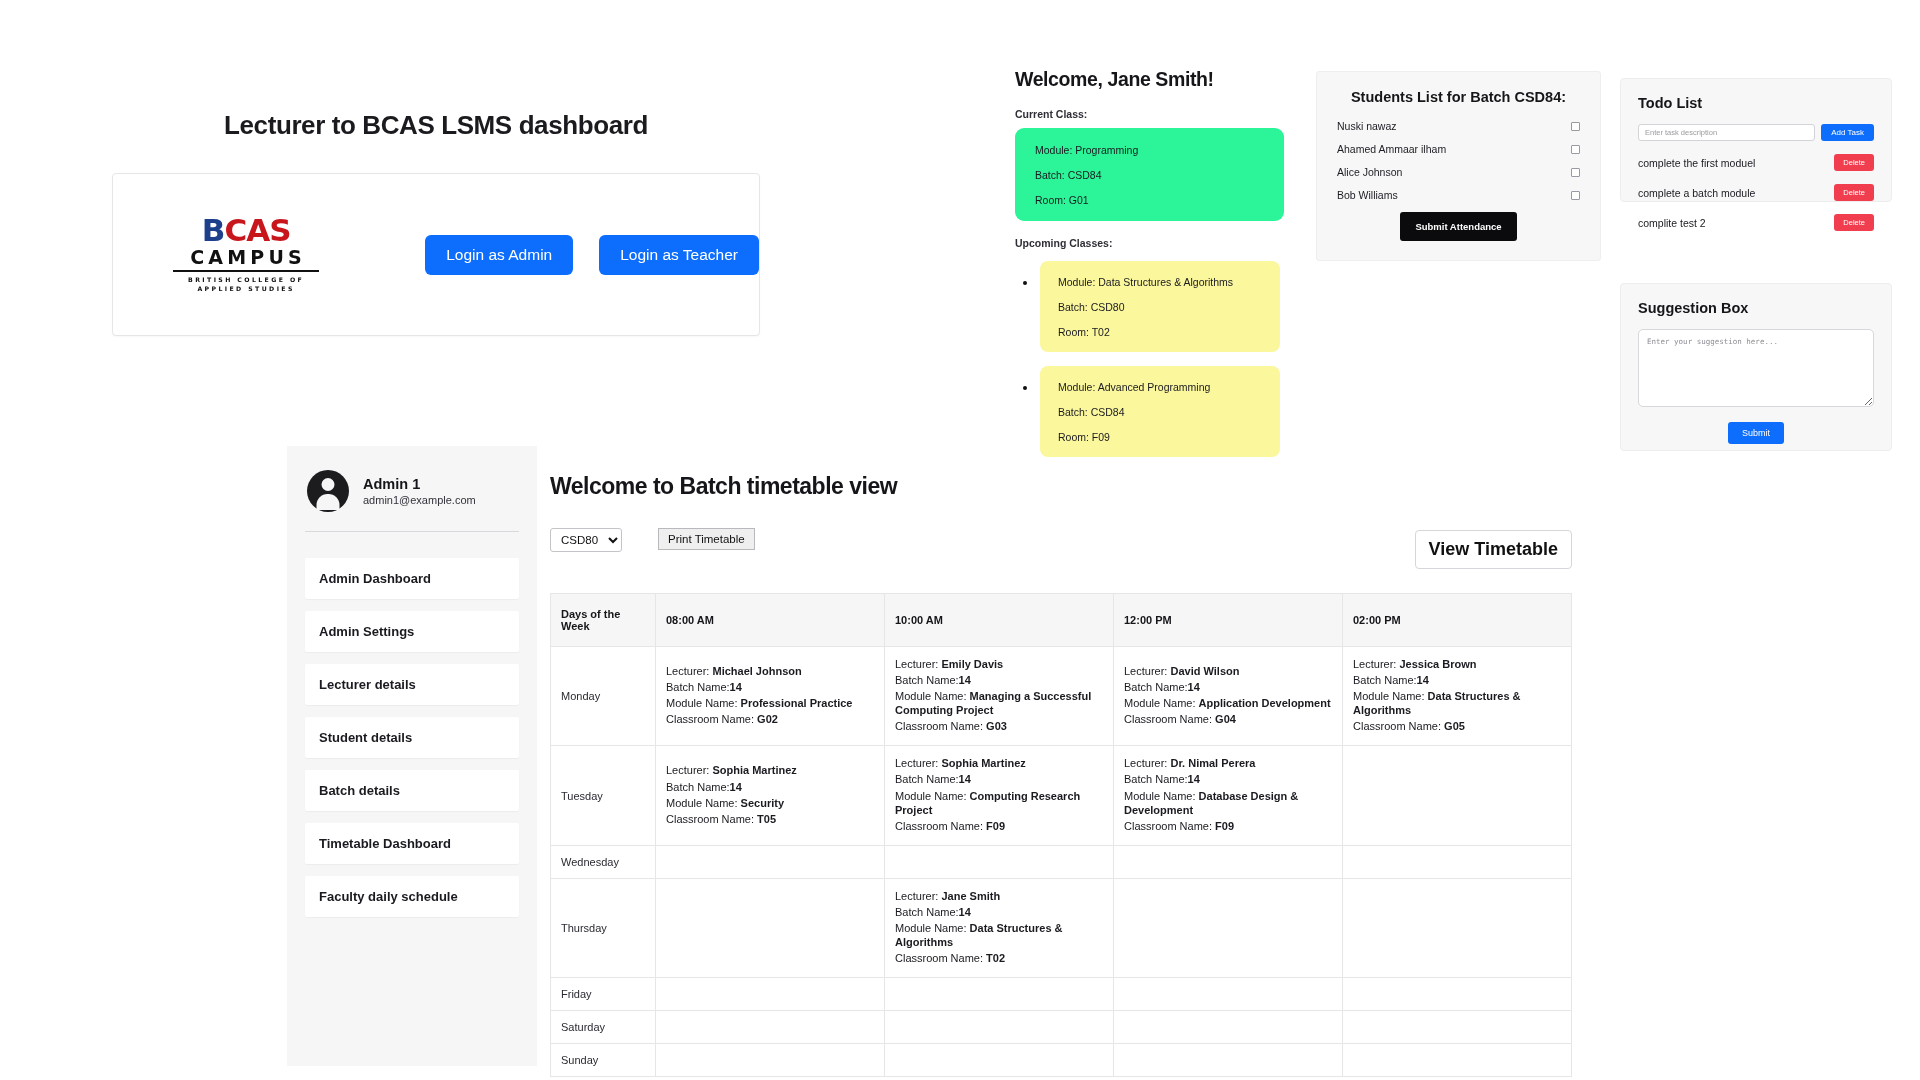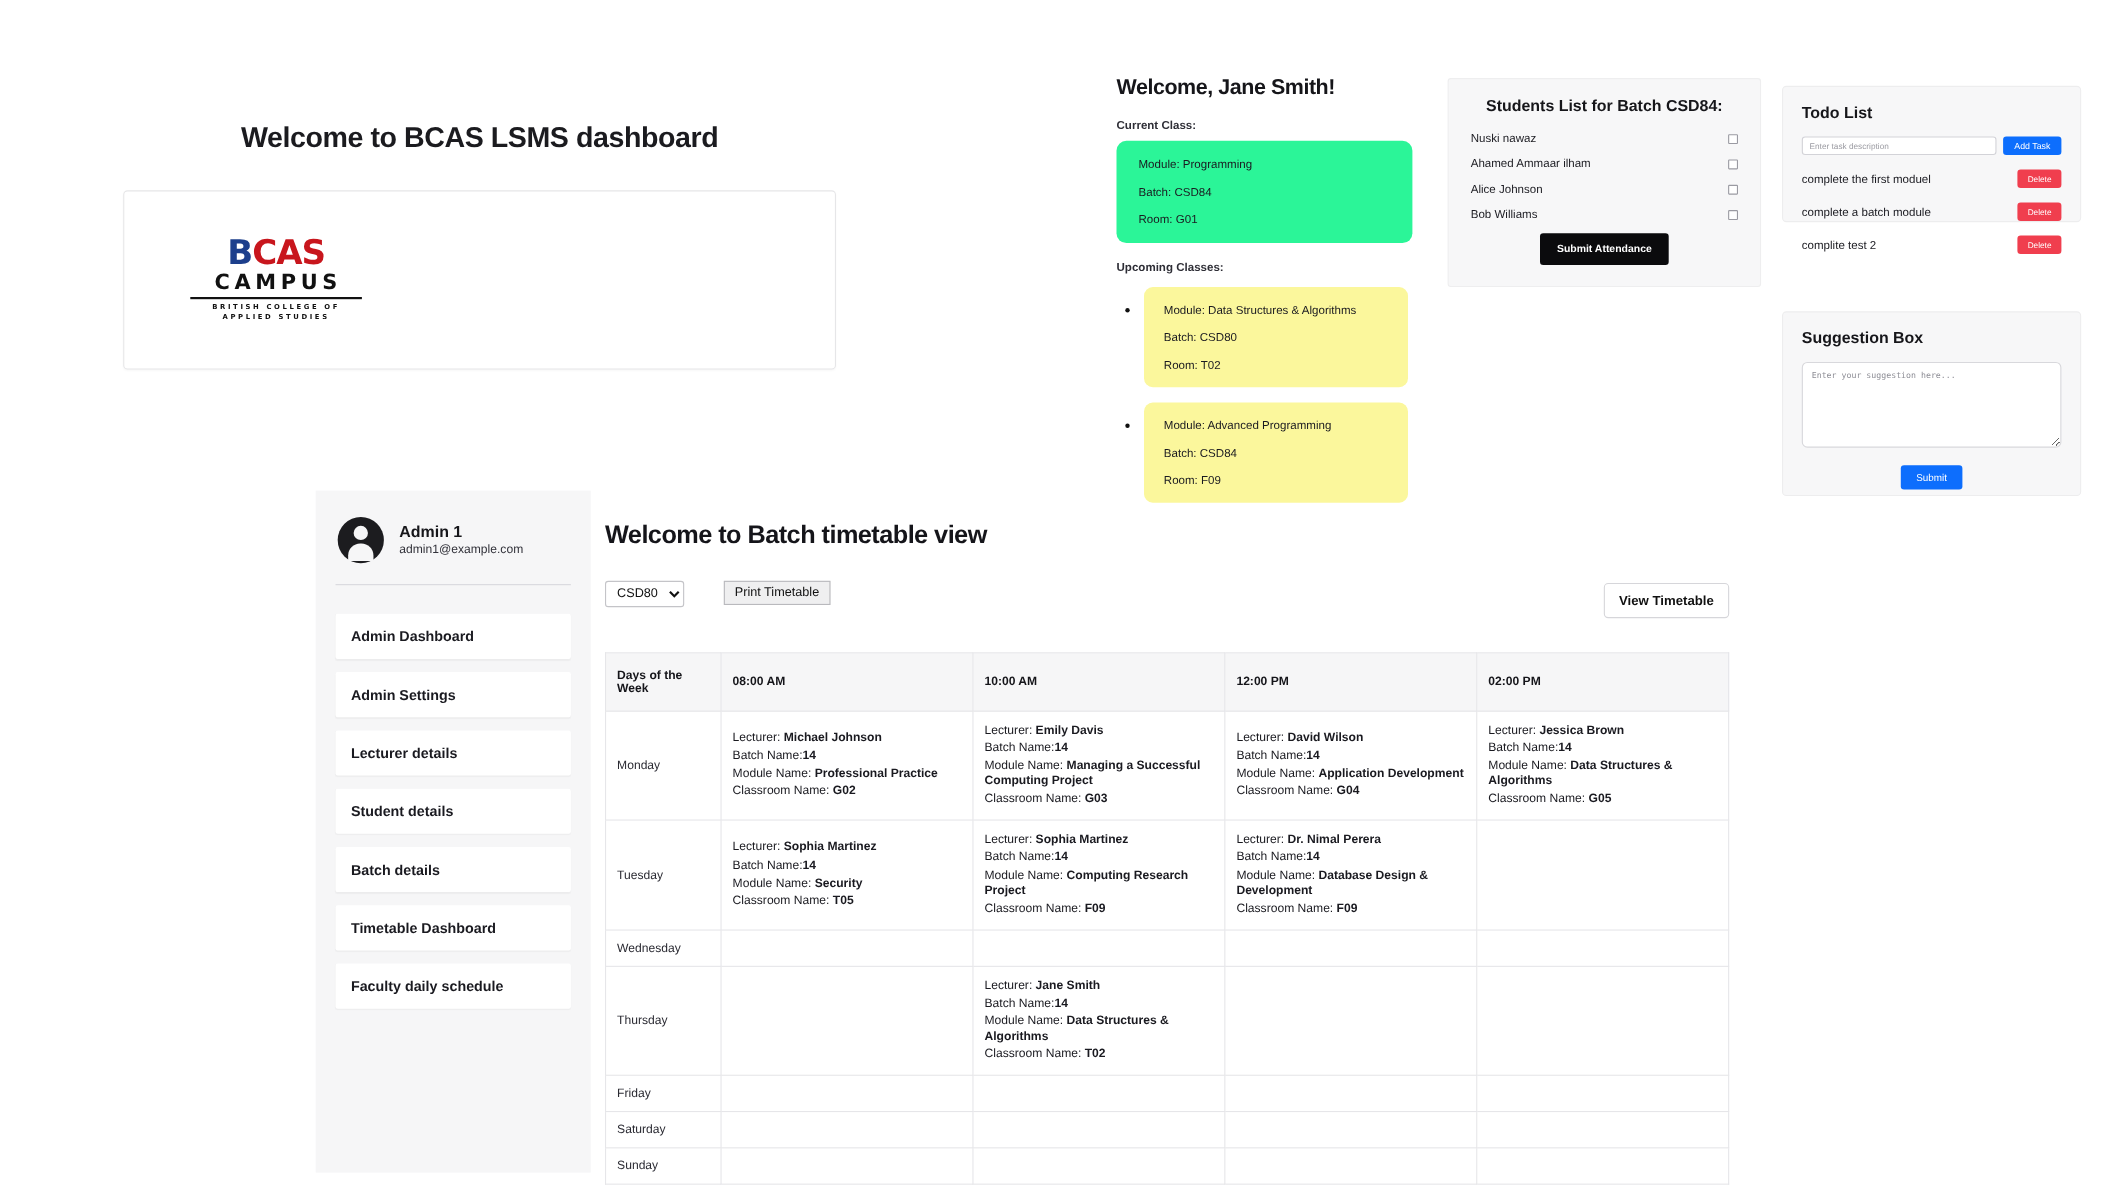--- a/index.html
+++ b/index.html
@@ -211,21 +211,21 @@
     background: #fff; color: #111; cursor: pointer;
   }
   #print-timetable-btn {
     font-family: "Liberation Sans", sans-serif; font-size: 11.5px;
     padding: 4px 9px; border: 1px solid #b9b9bd; border-radius: 0;
     background: #efeff0; color: #111; cursor: pointer;
   }
   #view-timetable-btn {
     position: absolute; right: 0; top: 2px;
     font-family: "Liberation Sans", sans-serif;
-    font-size: 12px; font-weight: bold;
+    font-size: 18px; font-weight: bold;
     padding: 8px 13px; border: 1px solid #d6d6da; border-radius: 4px;
     background: #fff; color: #111; cursor: pointer;
   }
   #timetable {
     border-collapse: collapse; width: 1022px; margin-top: 41px;
     table-layout: fixed;
   }
   #timetable th, #timetable td {
     border: 1px solid #e6e6e9; vertical-align: middle; text-align: left;
   }
@@ -239,28 +239,32 @@
   #timetable tbody tr.empty-row td { height: 32px; }
   .tt-line { margin: 0 0 2px 0; line-height: 1.28; }
   .tt-line b { font-weight: bold; }
 </style>
 </head>
 <body>
 
 <div class="stage">
 
   <section id="landing">
-    <h1 id="landing-title">Welcome to BCAS LSMS dashboard</h1>
+    <h1 id="landing-title">Lecturer to BCAS LSMS dashboard</h1>
     <div id="login-card">
       <div id="brand-logo">
         <div class="logo-main"><span class="logo-b">B</span><span class="logo-cas">CAS</span></div>
         <div class="logo-campus">CAMPUS</div>
         <div class="logo-rule"></div>
         <div class="logo-sub">BRITISH COLLEGE OF</div>
         <div class="logo-sub">APPLIED STUDIES</div>
+      </div>
+      <div id="login-actions">
+        <button class="btn-blue">Login as Admin</button>
+        <button class="btn-blue">Login as Teacher</button>
       </div>
     </div>
   </section>
 
   <section id="teacher-panel">
     <h2 id="teacher-greeting">Welcome, Jane Smith!</h2>
     <p class="section-label">Current Class:</p>
     <div id="current-class-card">
       <p class="class-line">Module: Programming</p>
       <p class="class-line">Batch: CSD84</p>

